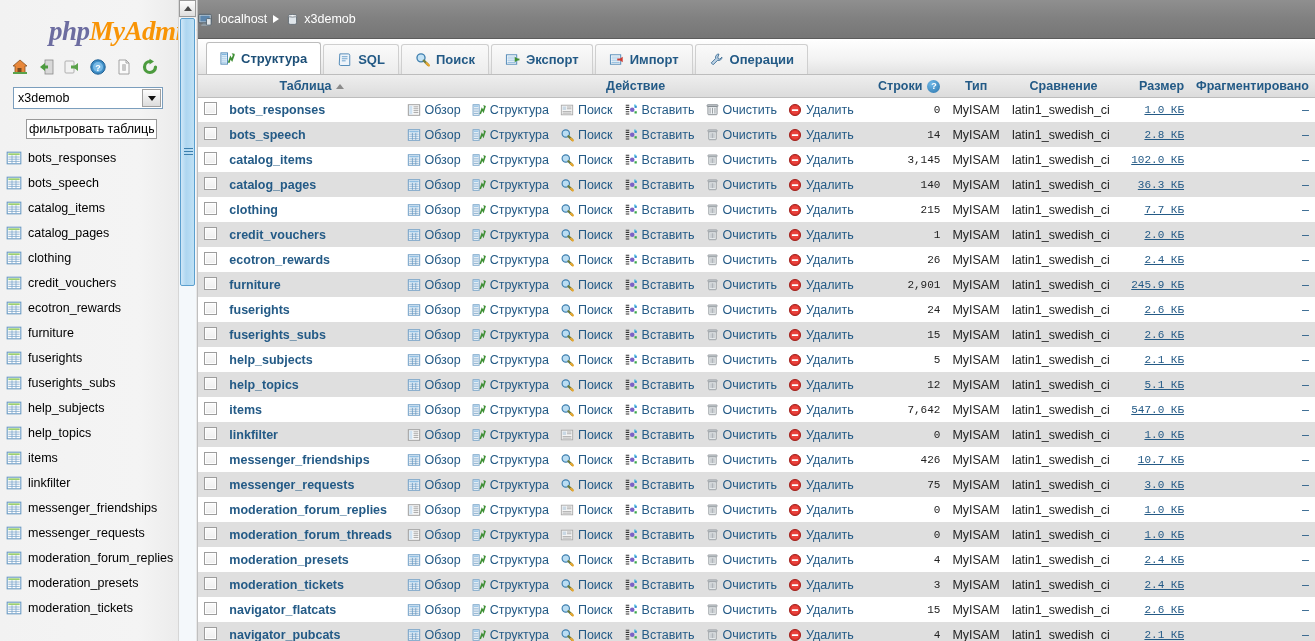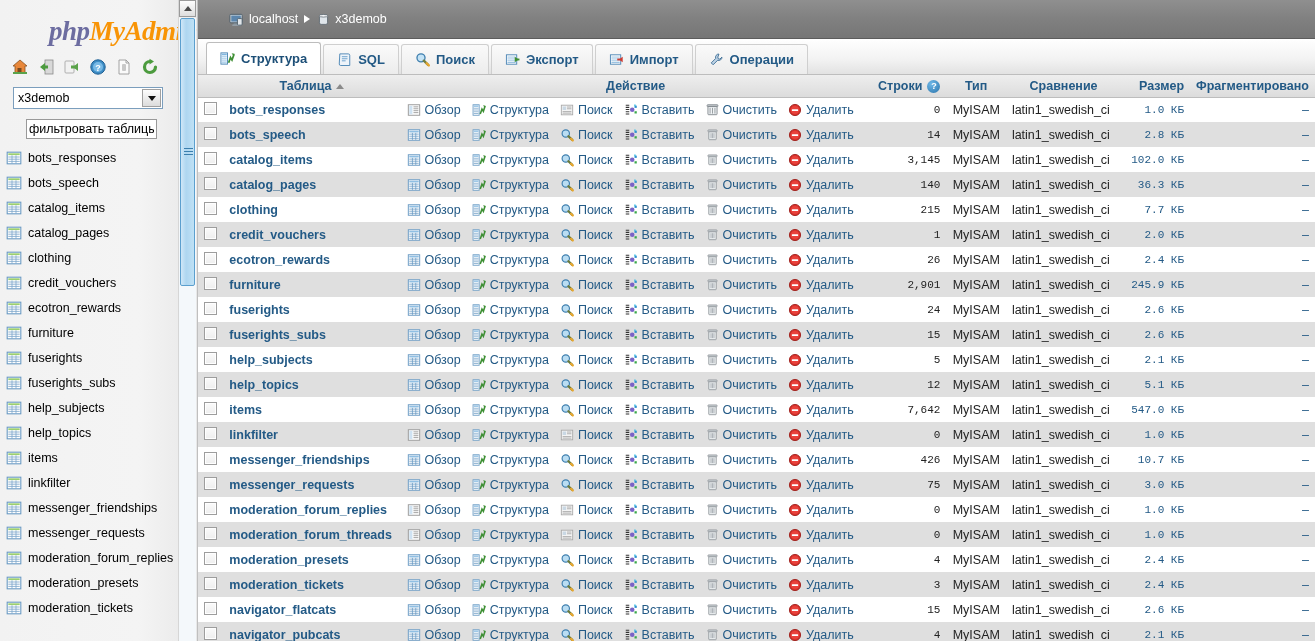--- a/index.html
+++ b/index.html
@@ -129,21 +129,21 @@
   }
 
   
   #main { position: relative; flex: 1 1 auto; height: 641px; overflow: hidden; background: #fff; }
 
   #breadcrumb {
     height: 39px;
     background: linear-gradient(to bottom,#8f8f8f 0%,#808080 50%,#767676 100%);
     border-bottom: 1px solid #5c5c5c;
     display: flex; align-items: center;
-    padding-left: 31px;
+    padding-left: 0;
     color: #fff;
     font-size: 12.5px;
   }
   #breadcrumb .crumb { display: flex; align-items: center; gap: 5px; }
   #breadcrumb .sep {
     margin: 0 7px 0 6px; width:0;height:0;
     border-top:4px solid transparent;border-bottom:4px solid transparent;
     border-left:6px solid #ffffff;
   }
 
@@ -213,23 +213,23 @@
   }
   td.c-name { font-weight: bold; color: #235a86; padding-left: 4px; cursor: pointer; }
   td.c-act { padding-left: 4px; }
   .acts { display: flex; align-items: center; gap: 0; }
   .act {
     display: flex; align-items: center; gap: 4px;
     color: #235a86; cursor: pointer; margin-right: 11px;
     white-space: nowrap;
   }
   td.c-rows { text-align: right; font-family: "Liberation Mono", monospace; font-size: 11px; color: #222; }
-  td.c-type { text-align: right; padding-left: 5px; color: #222; }
+  td.c-type { text-align: left; padding-left: 5px; color: #222; }
   td.c-coll { text-align: left; color: #222; }
-  td.c-size { text-align: right; font-family: "Liberation Mono", monospace; font-size: 11px; color: #235a86; }
+  td.c-size { text-align: right; font-family: "Liberation Mono", monospace; font-size: 11px; color: #235a86; text-decoration: underline; }
   td.c-frag { text-align: right; color: #235a86; padding-right: 10px; }
 
   .sort-arrow {
     display:inline-block; width:0;height:0; margin-left:5px;
     border-left:4px solid transparent;border-right:4px solid transparent;
     border-bottom:5px solid #8a8a8a; vertical-align: middle;
   }
   .help-badge {
     display:inline-block; width:13px;height:13px;border-radius:50%;
     background: radial-gradient(circle at 35% 30%, #6fb8e8, #2a74ab);

